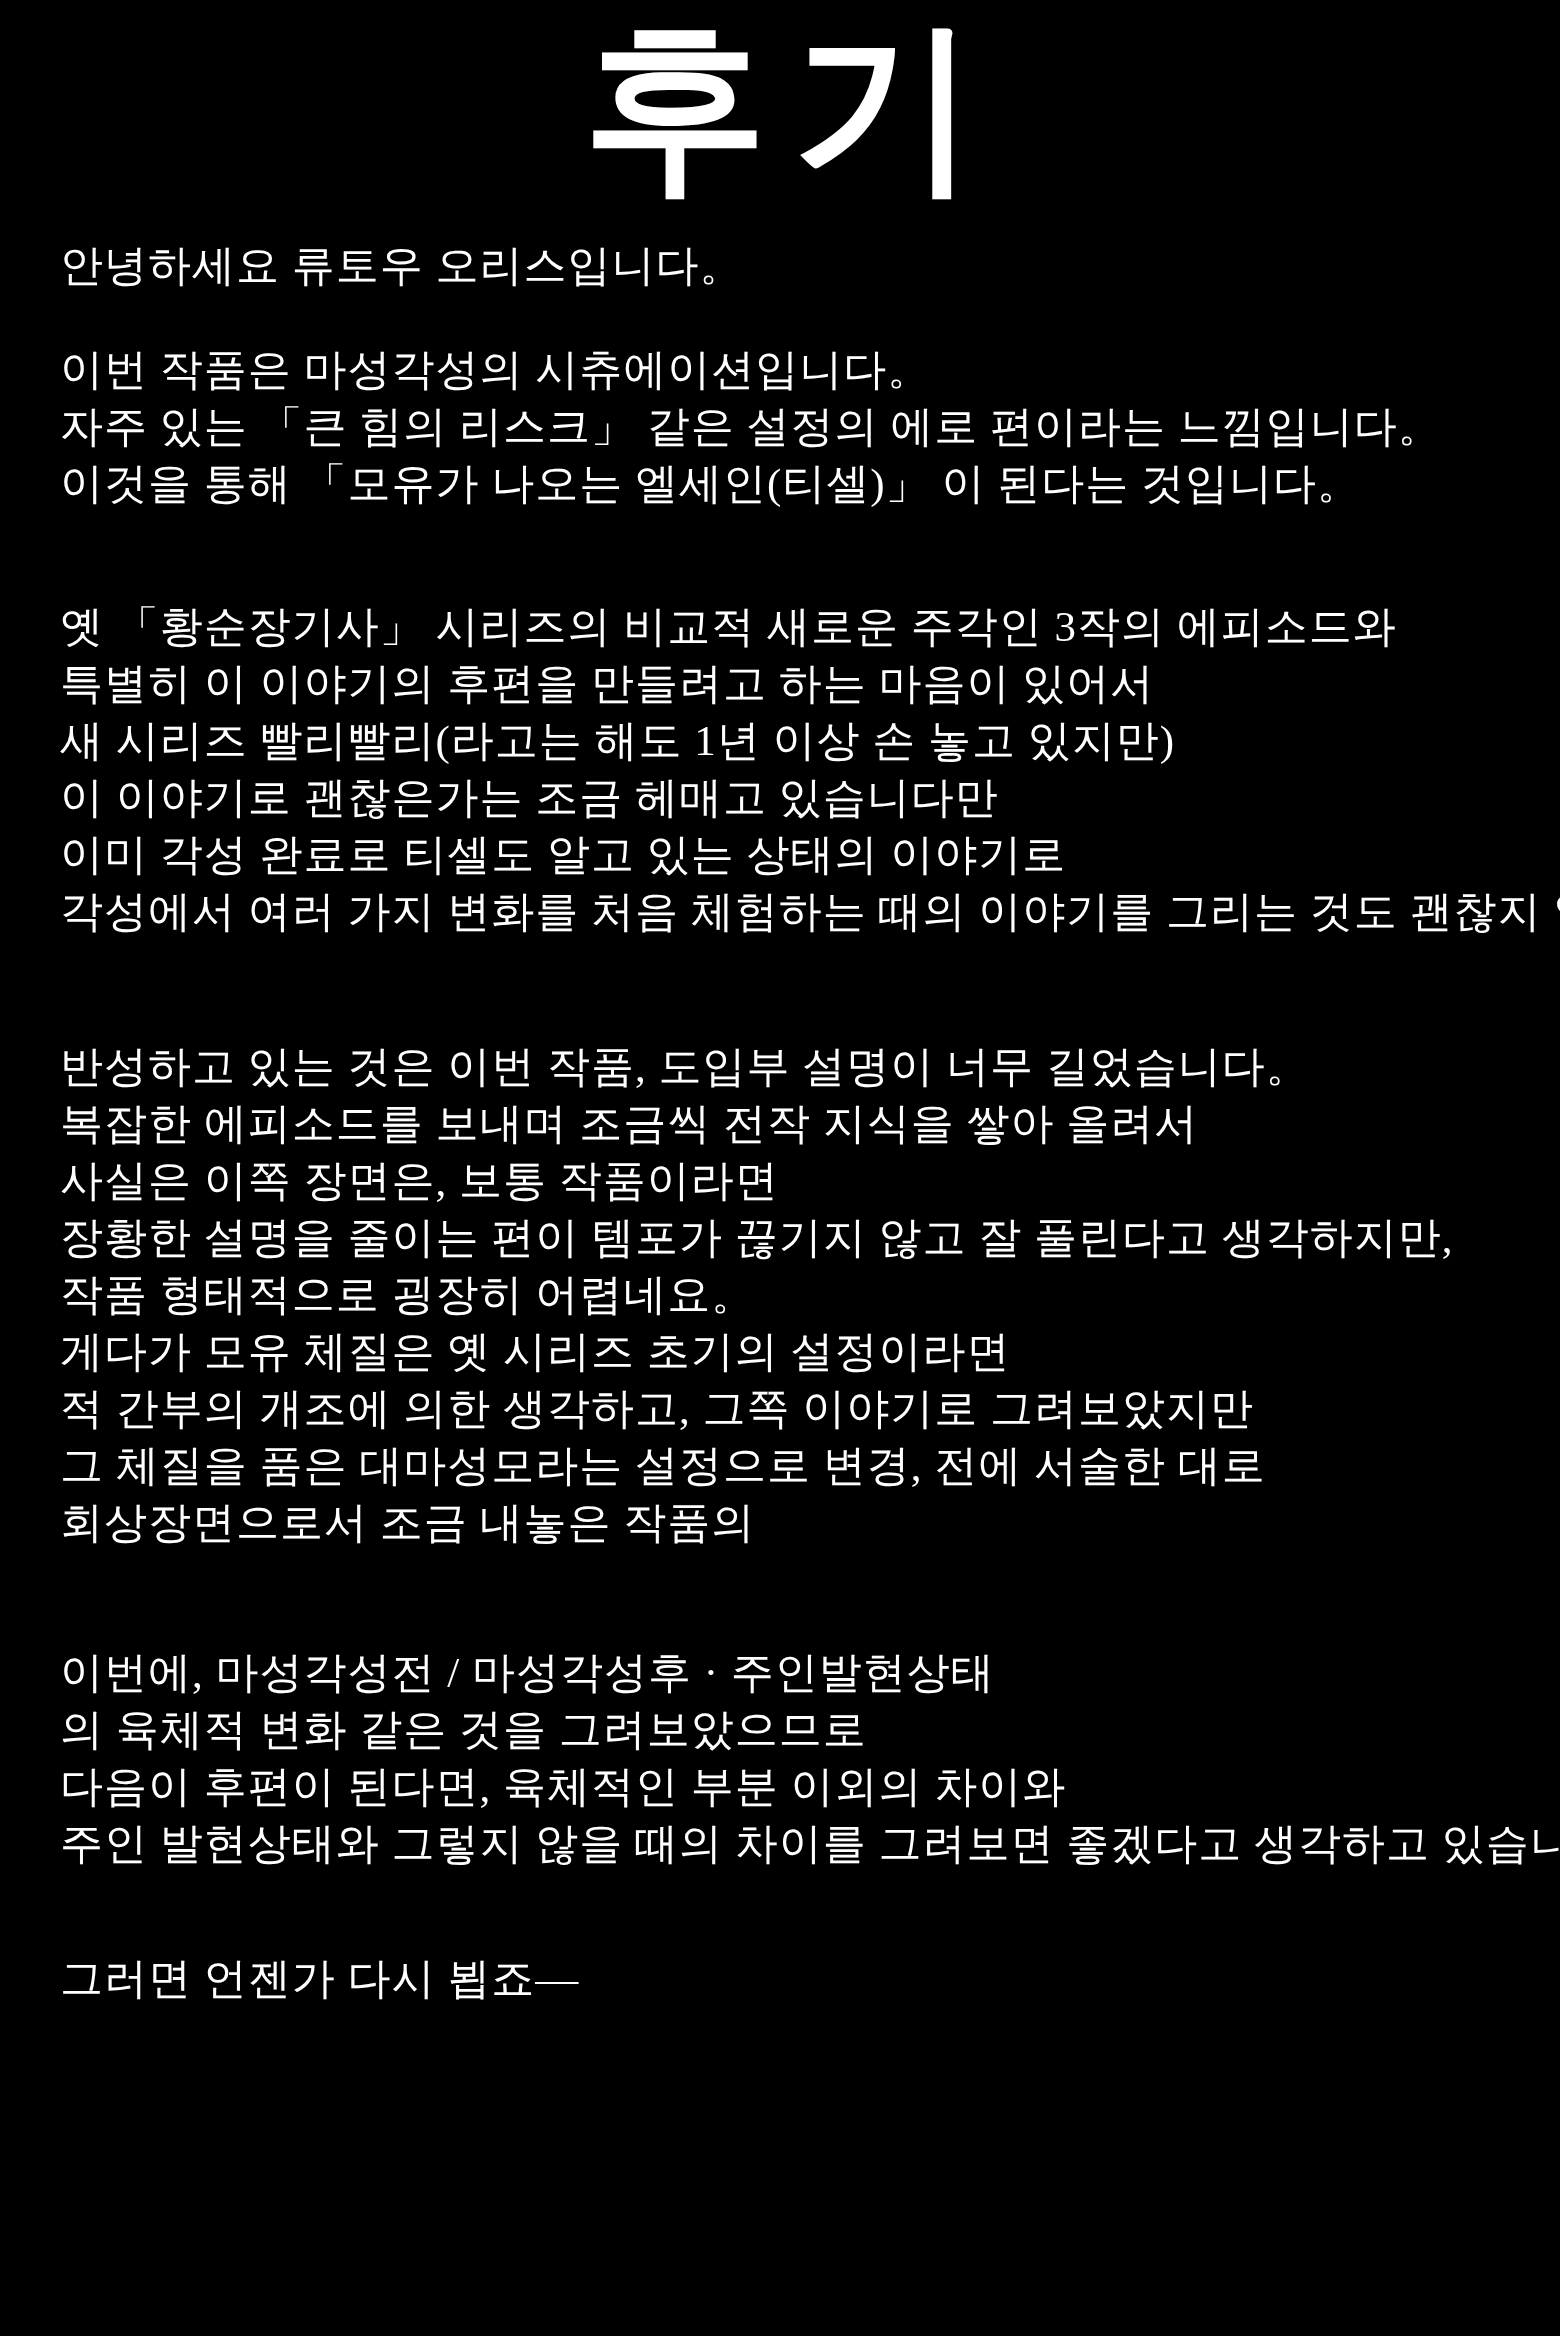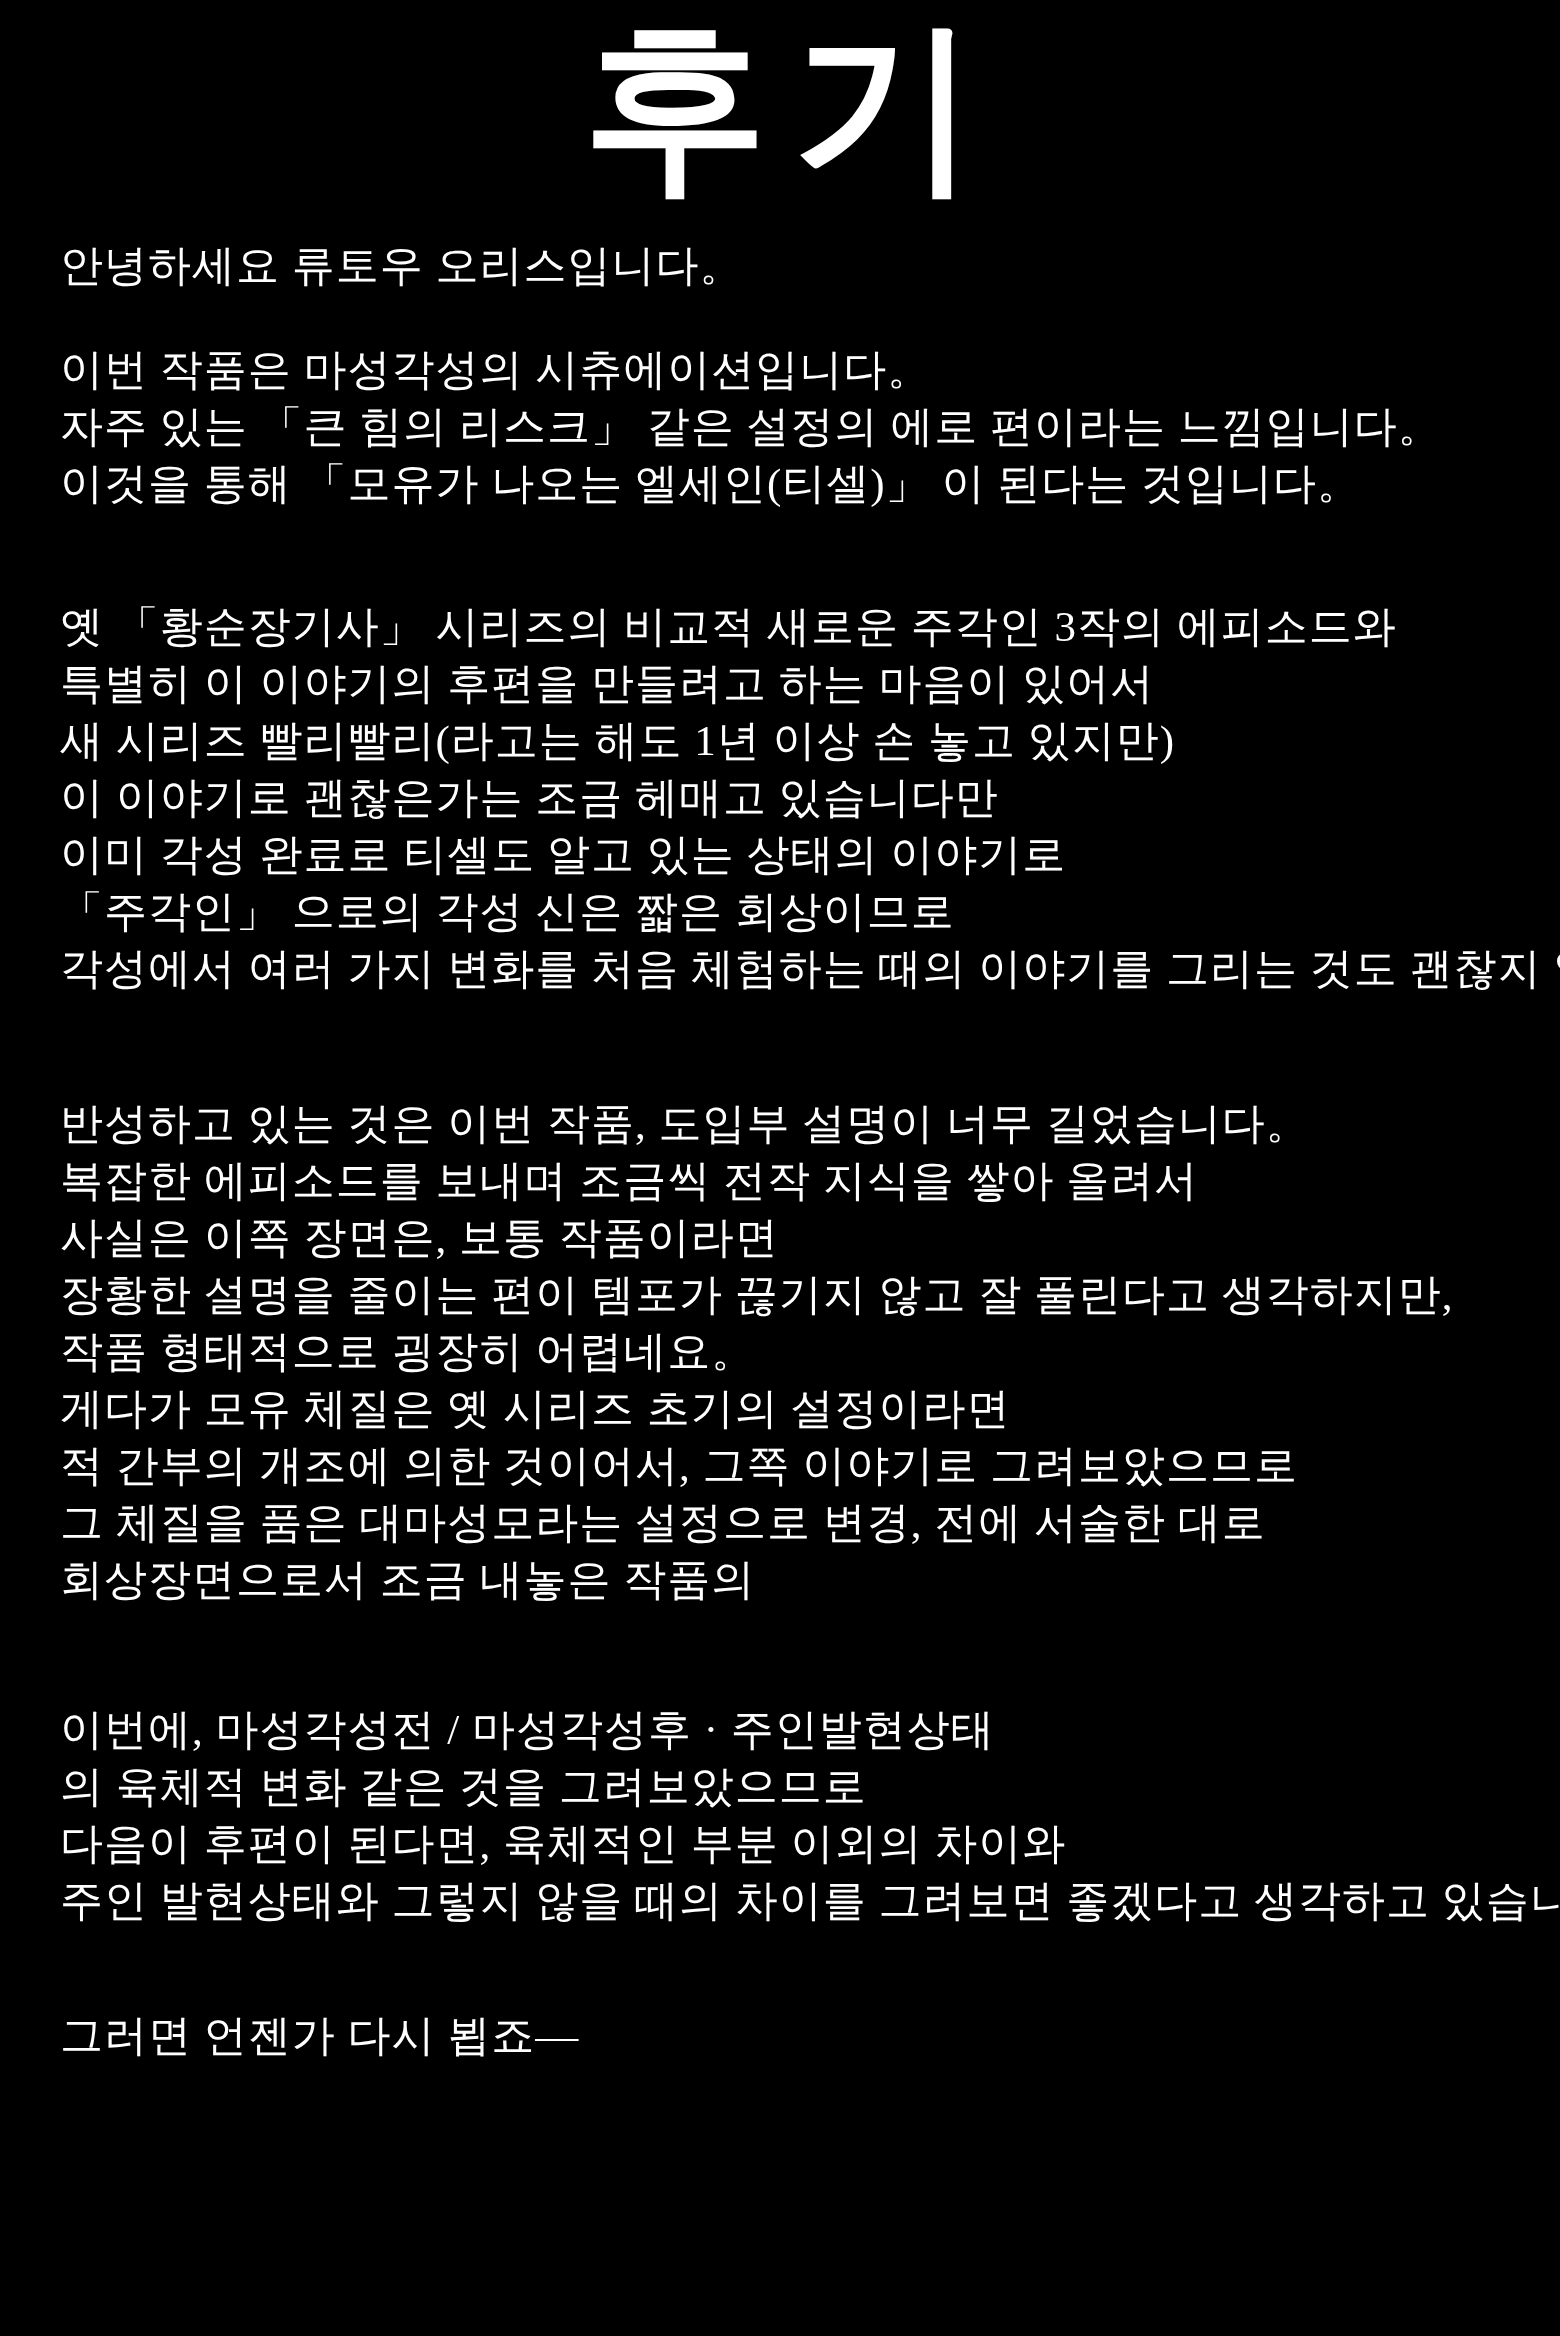--- a/index.html
+++ b/index.html
@@ -55,33 +55,32 @@
         <div class="line">이번 작품은 마성각성의 시츄에이션입니다。</div>
         <div class="line">자주 있는 「큰 힘의 리스크」 같은 설정의 에로 편이라는 느낌입니다。</div>
         <div class="line">이것을 통해 「모유가 나오는 엘세인(티셀)」 이 된다는 것입니다。</div>
       </div>
     <div class="paragraph gap-c">
         <div class="line">옛 「황순장기사」 시리즈의 비교적 새로운 주각인 3작의 에피소드와</div>
         <div class="line">특별히 이 이야기의 후편을 만들려고 하는 마음이 있어서</div>
         <div class="line">새 시리즈 빨리빨리(라고는 해도 1년 이상 손 놓고 있지만)</div>
         <div class="line">이 이야기로 괜찮은가는 조금 헤매고 있습니다만</div>
         <div class="line">이미 각성 완료로 티셀도 알고 있는 상태의 이야기로</div>
-        <div class="line">「주각인」 으로의 각성 신은 짧은 회상이므로</div>
         <div class="line">각성에서 여러 가지 변화를 처음 체험하는 때의 이야기를 그리는 것도 괜찮지 않을까</div>
       </div>
     <div class="paragraph gap-d">
         <div class="line">반성하고 있는 것은 이번 작품, 도입부 설명이 너무 길었습니다。</div>
         <div class="line">복잡한 에피소드를 보내며 조금씩 전작 지식을 쌓아 올려서</div>
         <div class="line">사실은 이쪽 장면은, 보통 작품이라면</div>
         <div class="line">장황한 설명을 줄이는 편이 템포가 끊기지 않고 잘 풀린다고 생각하지만,</div>
         <div class="line">작품 형태적으로 굉장히 어렵네요。</div>
       </div>
     <div class="paragraph gap-e">
         <div class="line">게다가 모유 체질은 옛 시리즈 초기의 설정이라면</div>
-        <div class="line">적 간부의 개조에 의한 것이어서, 그쪽 이야기로 그려보았으므로</div>
+        <div class="line">적 간부의 개조에 의한 생각하고, 그쪽 이야기로 그려보았지만</div>
         <div class="line">그 체질을 품은 대마성모라는 설정으로 변경, 전에 서술한 대로</div>
         <div class="line">회상장면으로서 조금 내놓은 작품의</div>
       </div>
     <div class="paragraph gap-f">
         <div class="line">이번에, 마성각성전 / 마성각성후 · 주인발현상태</div>
         <div class="line">의 육체적 변화 같은 것을 그려보았으므로</div>
         <div class="line">다음이 후편이 된다면, 육체적인 부분 이외의 차이와</div>
         <div class="line">주인 발현상태와 그렇지 않을 때의 차이를 그려보면 좋겠다고 생각하고 있습니다.</div>
       </div>
     <div class="paragraph">

